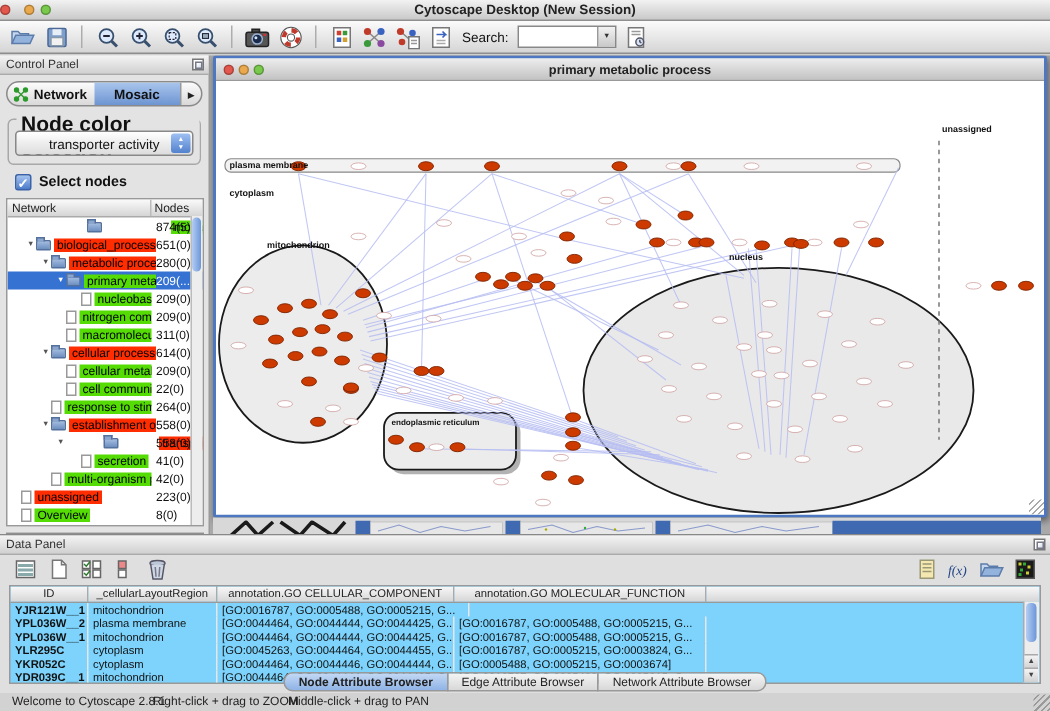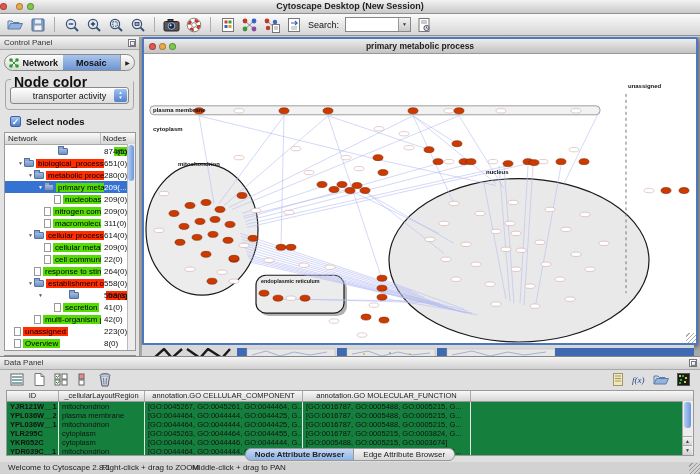--- a/index.html
+++ b/index.html
@@ -78,21 +78,21 @@
   .canvas svg{display:block;width:100%;height:100%}
   .grip{position:absolute;right:0;bottom:0;width:10px;height:10px;
     background:repeating-linear-gradient(135deg,#fff 0 2px,#aaa 2px 3px)}
   .rl{font-size:6px;font-weight:bold;fill:#111}
   .rl2{font-size:5.4px;font-weight:bold;fill:#111}
   .dock-strip{position:absolute;left:2px;top:308px;width:552px;height:11px;background:#d8d8d8}
   
   .data-panel{position:absolute;left:0;right:0;top:356px;height:106px;background:#dfdfdf;border-top:1px solid #888;box-sizing:border-box}
   .dp-toolbar{position:absolute;top:13px;left:0;right:0;height:19px;display:flex;align-items:center;gap:3px;padding:0 7px}
   .dp-spacer{flex:1}
-  .dtable{position:absolute;left:6px;right:6px;top:33px;height:64px;background:#15803d;border:1px solid #999;overflow:hidden}
+  .dtable{position:absolute;left:6px;right:6px;top:33px;height:64px;background:#7dd3fc;border:1px solid #999;overflow:hidden}
   .dhead{display:flex;height:10px;border-bottom:1px solid #999}
   .hcell{background:linear-gradient(#f8f8f8,#d6d6d6);border-right:1px solid #aaa;font-size:7.5px;color:#222;
     text-align:center;line-height:10px;overflow:hidden;white-space:nowrap;box-sizing:border-box}
   .drow{display:flex;height:9px;line-height:9px}
   .dcell{font-size:7.5px;color:#111;padding:0 3px;overflow:hidden;white-space:nowrap;border-right:1px solid #e6e6e6;box-sizing:border-box}
   .c0{width:52px}.c1{width:86px}.c2{width:158px}.c3{width:168px}.c4{flex:1;border-right:none}
   .dcell.c0{font-weight:bold}
   .dt-scroll{position:absolute;right:0;top:10px;bottom:0;width:10px;background:#ededed;border-left:1px solid #aaa}
   .dt-thumb{position:absolute;top:1px;left:1px;width:7px;height:26px;border-radius:3px;background:linear-gradient(90deg,#b4cdf4,#6c96d8)}
   .dt-arrow{position:absolute;left:0;width:9px;height:9px;font-size:5px;text-align:center;line-height:9px;color:#444;
@@ -689,21 +689,20 @@
       <span class="hcell c0">ID</span>
       <span class="hcell c1">_cellularLayoutRegion</span>
       <span class="hcell c2">annotation.GO CELLULAR_COMPONENT</span>
       <span class="hcell c3">annotation.GO MOLECULAR_FUNCTION</span>
       <span class="hcell c4"></span>
     </div>
     <div>
         <div class="drow">
           <span class="dcell c0">YJR121W__1</span>
           <span class="dcell c1">mitochondrion</span>
-          <span class="dcell c2">[GO:0045267, GO:0045261, GO:0044464, G...</span>
           <span class="dcell c3">[GO:0016787, GO:0005488, GO:0005215, G...</span>
           <span class="dcell c4"></span>
         </div>
         <div class="drow">
           <span class="dcell c0">YPL036W__2</span>
           <span class="dcell c1">plasma membrane</span>
           <span class="dcell c2">[GO:0044464, GO:0044444, GO:0044425, G...</span>
           <span class="dcell c3">[GO:0016787, GO:0005488, GO:0005215, G...</span>
           <span class="dcell c4"></span>
         </div>
@@ -738,20 +737,21 @@
       </div>
     <div class="dt-scroll">
       <div class="dt-thumb"></div>
       <div class="dt-arrow dt-up">▲</div>
       <div class="dt-arrow dt-down">▼</div>
     </div>
   </div>
   <div class="browser-tabs">
     <span class="btab selected">Node Attribute Browser</span>
     <span class="btab">Edge Attribute Browser</span>
+    <span class="btab">Network Attribute Browser</span>
   </div>
 </div>
 
 <div class="statusbar">
   <span class="status-item" style="left:8px">Welcome to Cytoscape 2.8.1</span>
   <span class="status-item" style="left:102px">Right-click + drag to ZOOM</span>
   <span class="status-item" style="left:192px">Middle-click + drag to PAN</span>
   <span class="sgrip"></span>
 </div>
 

